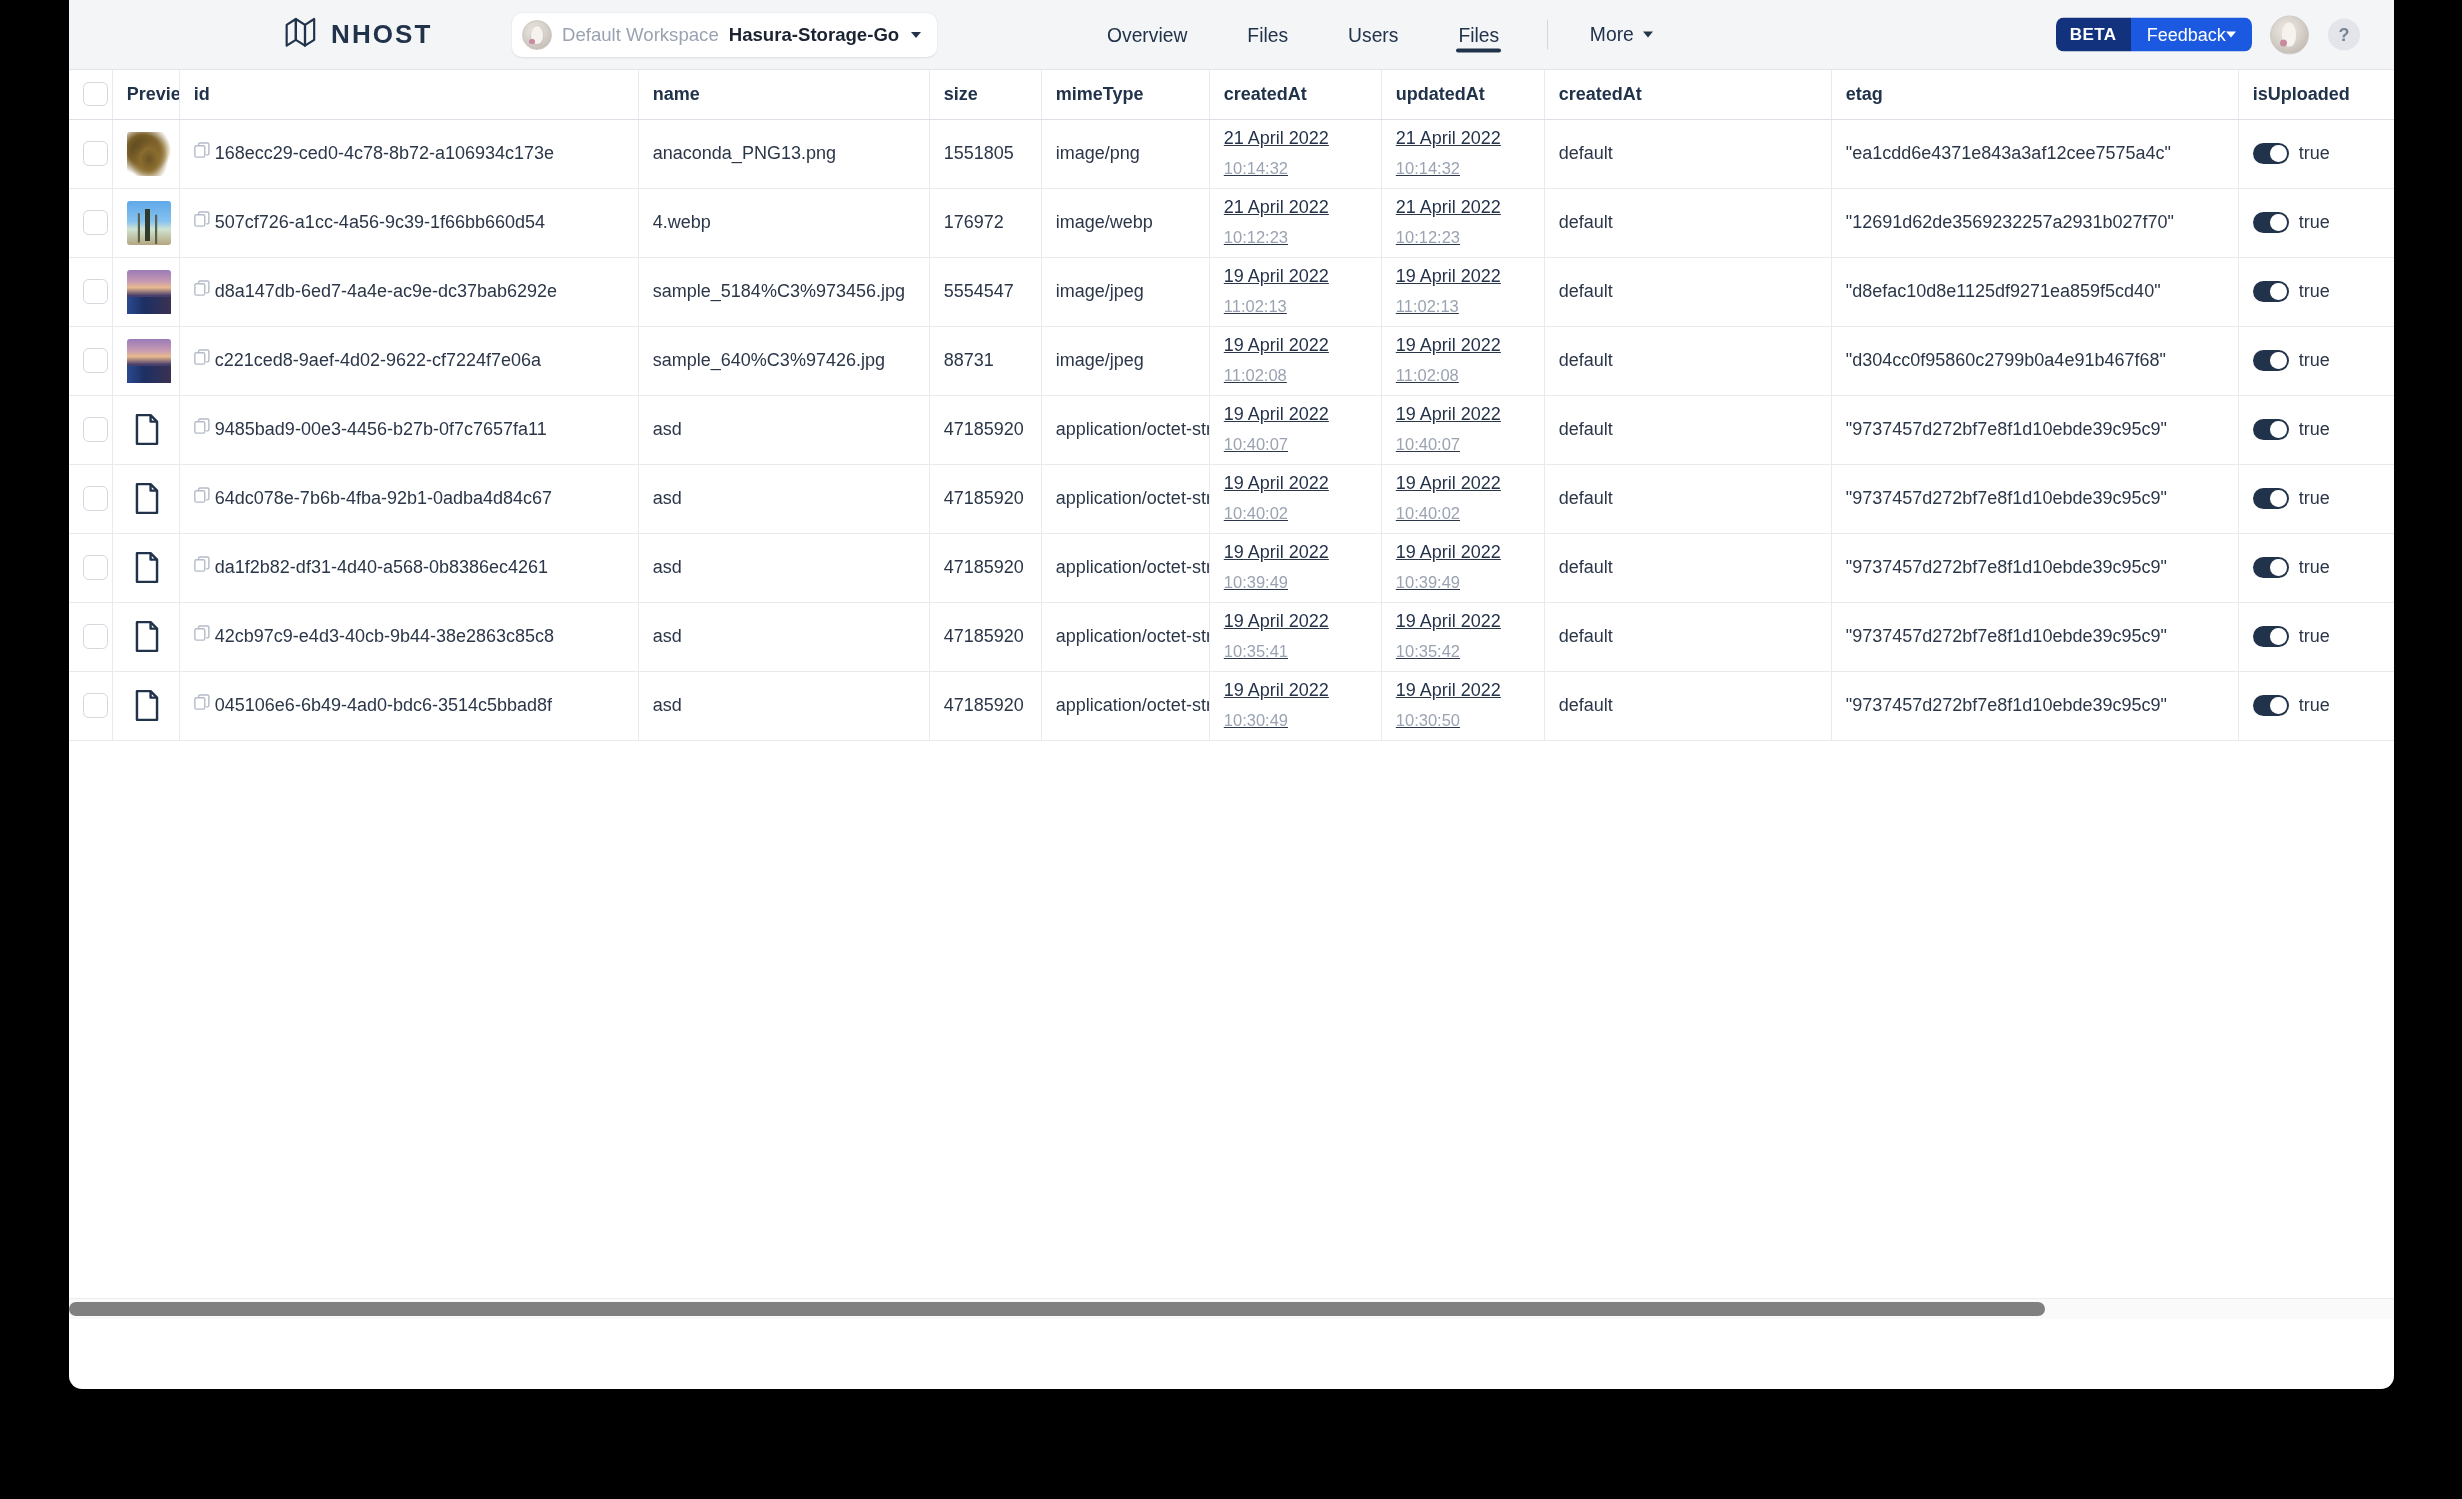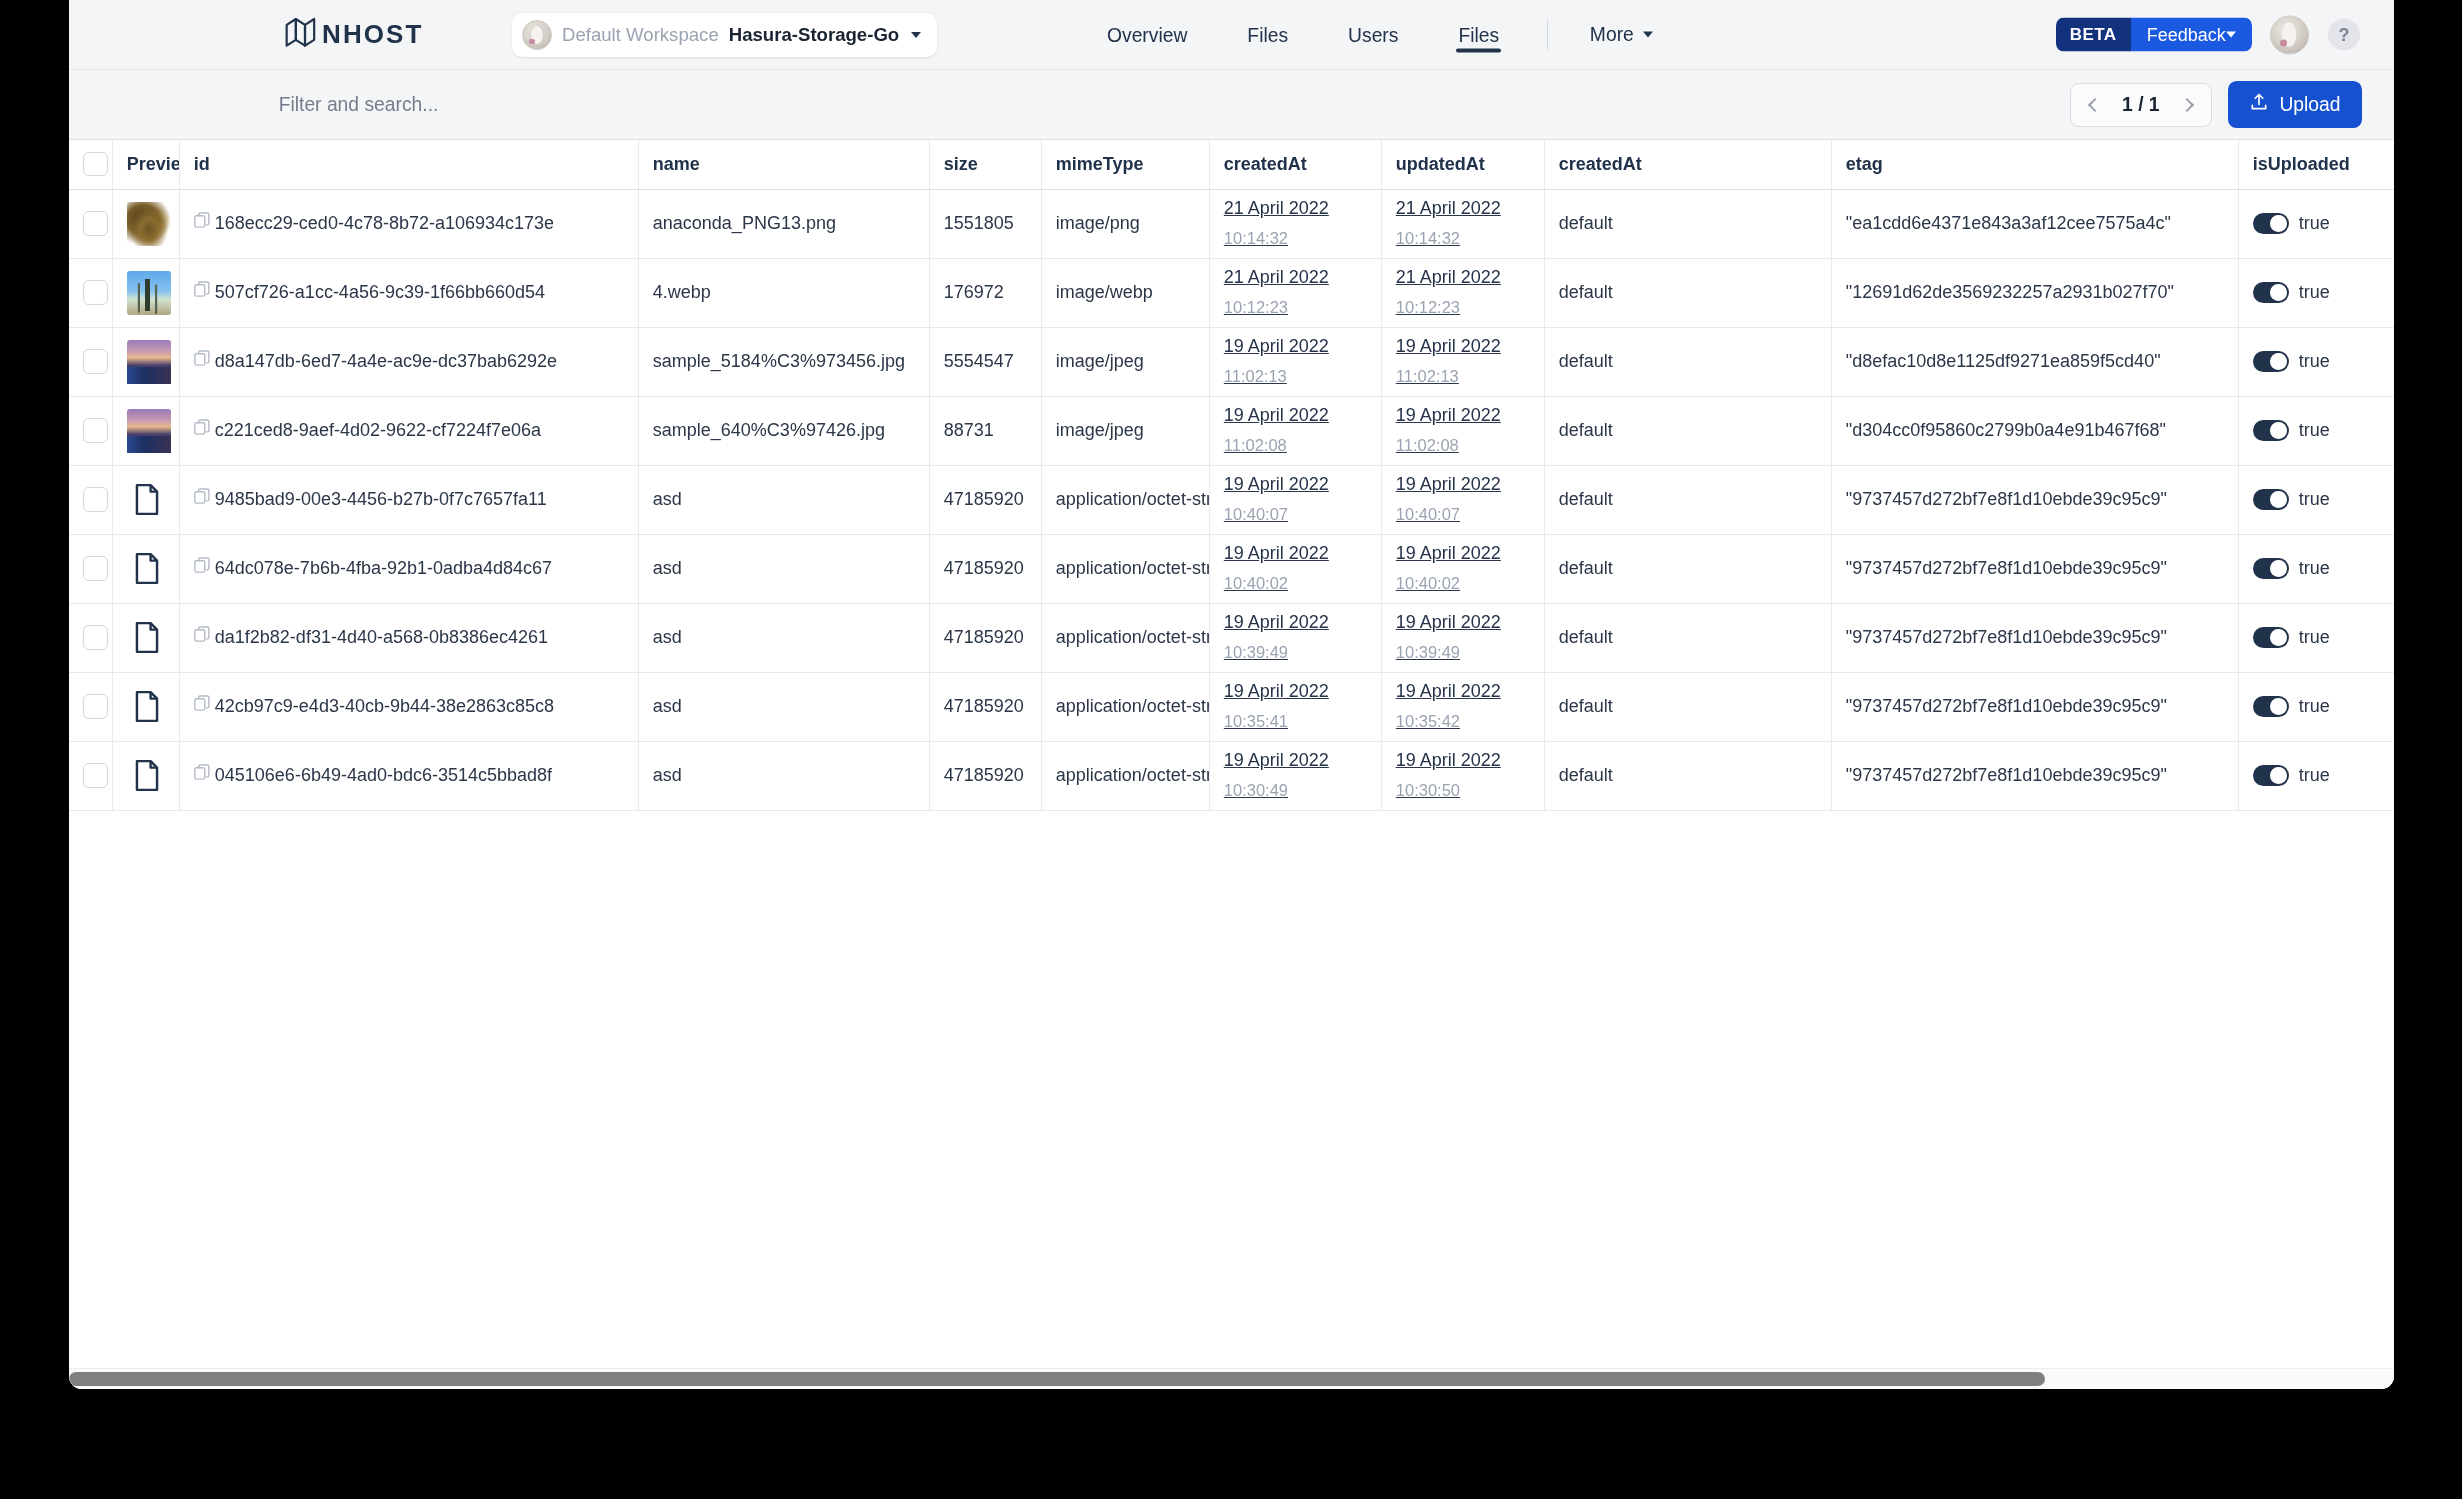--- a/index.html
+++ b/index.html
@@ -24,21 +24,21 @@
     position: relative;
     height: 70px;
     background: #f4f5f7;
     border-bottom: 0.7px solid #e3e5e9;
     display: flex;
     align-items: center;
   }
   .logo-wrap {
     position: absolute; left: 211px; top: 50%;
     transform: translateY(-50%);
-    display: flex; align-items: center; gap: 2px;
+    display: flex; align-items: center; gap: 11px;
   }
   .logo-word {
     font-size: 26px; font-weight: 700; letter-spacing: 2.1px;
     color: #21324b;
   }
   .ws-pill {
     position: absolute; left: 443px; top: 50%;
     transform: translateY(-50%);
     height: 44px;
     background: #ffffff;
@@ -364,45 +364,20 @@
         <div class="feedback-tag">
           <span>Feedback</span>
           <span class="chev-white"></span>
         </div>
       </div>
       <div class="user-avatar"></div>
       <div class="help-btn">?</div>
     </div>
   </div>
 
-  <div class="toolbar">
-    <div class="search-box">
-      <input class="search-input" type="text" placeholder="Filter and search..." style="">
-    </div>
-
-    <div class="pager">
-      <div class="pager-arrow">
-        <span class="arrow-l"></span>
-      </div>
-      <div class="pager-label">1 / 1</div>
-      <div class="pager-arrow">
-        <span class="arrow-r"></span>
-      </div>
-    </div>
-
-    <button class="upload-btn">
-      <span>
-        <svg width="20" height="20" viewBox="0 0 24 24" fill="none">
-          <path d="M12 3 L12 15 M12 3 L7.5 7.5 M12 3 L16.5 7.5" stroke="#fff" stroke-width="2" stroke-linecap="round" stroke-linejoin="round"></path>
-          <path d="M4 16 L4 20 L20 20 L20 16" stroke="#fff" stroke-width="2" stroke-linecap="round" stroke-linejoin="round"></path>
-        </svg>
-      </span>
-      <span>Upload</span>
-    </button>
-  </div>
 
   <div class="table-scroll">
     <table class="files">
       <thead>
         <tr>
           <th class="c-check">
             <span class="cb"></span>
           </th>
           <th class="c-prev">Preview</th>
           <th class="c-id">id</th>

